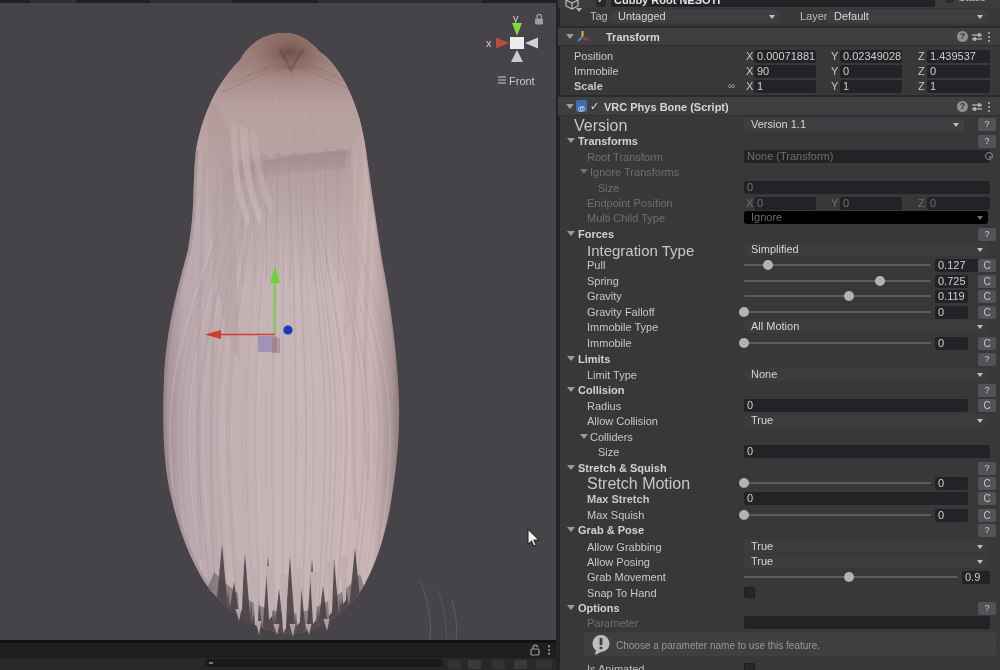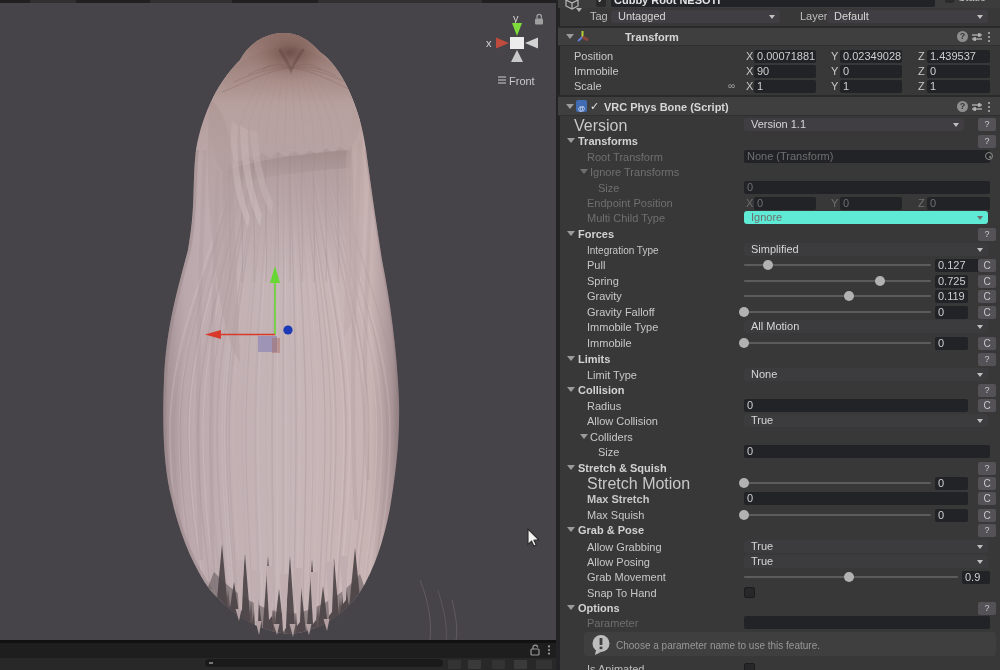--- a/index.html
+++ b/index.html
@@ -274,21 +274,21 @@
 <div class="lb" style="left:800px;top:10px;color:#bdbdbd;font-weight:normal;font-size:11px">Layer</div>
 <div class="dd" style="left:827px;top:10px;width:161px;height:13px;line-height:13px;background:#403e42;color:#d6d6d6">Default<div style="position:absolute;right:5px;top:5px;width:0;height:0;border-left:3px solid transparent;border-right:3px solid transparent;border-top:4px solid #c0c0c0"></div></div>
 <div style="position:absolute;left:558px;top:26px;width:442px;height:2px;background:#2a2a2a"></div>
 <div class="hdr" style="top:28px;height:18px"></div>
 <div style="position:absolute;left:566px;top:34px;width:0;height:0;border-left:4px solid transparent;border-right:4px solid transparent;border-top:5px solid #9b9b9b"></div>
 <svg style="position:absolute;left:575px;top:30px" width="15" height="14" viewBox="0 0 15 14">
 <line x1="7.5" y1="7" x2="7.5" y2="1" stroke="#b8d138" stroke-width="2"></line>
 <line x1="7.5" y1="7" x2="3" y2="11" stroke="#5f7fd9" stroke-width="2"></line>
 <line x1="7.5" y1="7" x2="13" y2="10" stroke="#8d4438" stroke-width="3"></line>
   </svg>
-<div class="lb" style="left:625px;top:31px;color:#d6d6d6;font-weight:bold;font-size:11px">Transform</div>
+<div class="lb" style="left:606px;top:31px;color:#d6d6d6;font-weight:bold;font-size:11px">Transform</div>
 <div style="position:absolute;left:957px;top:31px;width:11px;height:11px;border-radius:50%;background:#8e8e8e;color:#383838;font-size:9px;font-weight:bold;text-align:center;line-height:11px">?</div>
 <svg style="position:absolute;left:971px;top:31px" width="12" height="12">
 <line x1="1" y1="4" x2="11" y2="4" stroke="#b4b4b4" stroke-width="1.3"></line>
 <line x1="1" y1="8" x2="11" y2="8" stroke="#b4b4b4" stroke-width="1.3"></line>
 <rect x="7" y="2.2" width="2.6" height="3.6" fill="#b4b4b4"></rect>
 <rect x="2.4" y="6.2" width="2.6" height="3.6" fill="#b4b4b4"></rect>
   </svg>
 <div style="position:absolute;left:988px;top:32px;width:2.4px;height:2.4px;border-radius:50%;background:#b4b4b4"></div>
 <div style="position:absolute;left:988px;top:36px;width:2.4px;height:2.4px;border-radius:50%;background:#b4b4b4"></div>
 <div style="position:absolute;left:988px;top:40px;width:2.4px;height:2.4px;border-radius:50%;background:#b4b4b4"></div>
@@ -305,21 +305,21 @@
 <div class="fld" style="left:840px;top:65px;width:62px;height:13px;line-height:13px;color:#cfcfcf">0</div>
 <div class="lb" style="left:918px;top:65px;color:#c8c8c8;font-weight:normal;font-size:11px">Z</div>
 <div class="fld" style="left:927px;top:65px;width:63px;height:13px;line-height:13px;color:#cfcfcf">0</div>
 <div class="lb" style="left:574px;top:65px;color:#c8c8c8;font-weight:normal;font-size:11px">Immobile</div>
 <div class="lb" style="left:746px;top:80px;color:#c8c8c8;font-weight:normal;font-size:11px">X</div>
 <div class="fld" style="left:754px;top:80px;width:62px;height:13px;line-height:13px;color:#cfcfcf">1</div>
 <div class="lb" style="left:831px;top:80px;color:#c8c8c8;font-weight:normal;font-size:11px">Y</div>
 <div class="fld" style="left:840px;top:80px;width:62px;height:13px;line-height:13px;color:#cfcfcf">1</div>
 <div class="lb" style="left:918px;top:80px;color:#c8c8c8;font-weight:normal;font-size:11px">Z</div>
 <div class="fld" style="left:927px;top:80px;width:63px;height:13px;line-height:13px;color:#cfcfcf">1</div>
-<div class="lb" style="left:574px;top:80px;color:#c8c8c8;font-weight:normal;font-size:11px">Scale</div>
+<div class="lb" style="left:574px;top:80px;color:#c8c8c8;font-weight:bold;font-size:11px">Scale</div>
 <div class="lb" style="left:728px;top:79px;color:#a5a5a5;font-size:10px">∞</div>
 <div style="position:absolute;left:558px;top:95px;width:442px;height:2px;background:#2a2a2a"></div>
 <div class="hdr" style="top:97px;height:19px"></div>
 <div style="position:absolute;left:566px;top:104px;width:0;height:0;border-left:4px solid transparent;border-right:4px solid transparent;border-top:5px solid #9b9b9b"></div>
 <div style="position:absolute;left:576px;top:100px;width:11px;height:12px;background:#3f6cb2;border-radius:2px"></div>
 <div class="lb" style="left:578px;top:102px;color:#e8e8f8;font-size:7px">@</div>
 <div class="lb" style="left:590px;top:100px;color:#e0e0e0;font-size:11px">✓</div>
 <div class="lb" style="left:604px;top:101px;color:#d6d6d6;font-weight:bold;font-size:11px">VRC Phys Bone (Script)</div>
 <div style="position:absolute;left:957px;top:101px;width:11px;height:11px;border-radius:50%;background:#8e8e8e;color:#383838;font-size:9px;font-weight:bold;text-align:center;line-height:11px">?</div>
 <svg style="position:absolute;left:971px;top:101px" width="12" height="12">
@@ -346,25 +346,25 @@
 <div class="lb" style="left:598px;top:182px;color:#6f6f6f;font-weight:normal;font-size:11px">Size</div>
 <div class="fld" style="left:744px;top:181px;width:246px;height:13px;line-height:13px;color:#6f6f6f">0</div>
 <div class="lb" style="left:587px;top:197px;color:#6f6f6f;font-weight:normal;font-size:11px">Endpoint Position</div>
 <div class="lb" style="left:746px;top:197px;color:#6f6f6f;font-weight:normal;font-size:11px">X</div>
 <div class="fld" style="left:754px;top:197px;width:62px;height:13px;line-height:13px;color:#6f6f6f">0</div>
 <div class="lb" style="left:831px;top:197px;color:#6f6f6f;font-weight:normal;font-size:11px">Y</div>
 <div class="fld" style="left:840px;top:197px;width:62px;height:13px;line-height:13px;color:#6f6f6f">0</div>
 <div class="lb" style="left:918px;top:197px;color:#6f6f6f;font-weight:normal;font-size:11px">Z</div>
 <div class="fld" style="left:927px;top:197px;width:63px;height:13px;line-height:13px;color:#6f6f6f">0</div>
 <div class="lb" style="left:587px;top:212px;color:#6f6f6f;font-weight:normal;font-size:11px">Multi Child Type</div>
-<div class="dd" style="left:744px;top:211px;width:244px;height:13px;line-height:13px;background:#5eead4;color:#6f6f6f">Ignore<div style="position:absolute;right:5px;top:5px;width:0;height:0;border-left:3px solid transparent;border-right:3px solid transparent;border-top:4px solid #6f6f6f"></div></div>
+<div class="dd" style="left:744px;top:211px;width:244px;height:13px;line-height:13px;background:#000000;color:#6f6f6f">Ignore<div style="position:absolute;right:5px;top:5px;width:0;height:0;border-left:3px solid transparent;border-right:3px solid transparent;border-top:4px solid #6f6f6f"></div></div>
 <div style="position:absolute;left:567px;top:231px;width:0;height:0;border-left:4px solid transparent;border-right:4px solid transparent;border-top:5px solid #9b9b9b"></div>
 <div class="lb" style="left:578px;top:228px;color:#d2d2d2;font-weight:bold;font-size:11px">Forces</div>
 <div class="btn" style="left:978px;top:228px;font-size:9px">?</div>
-<div class="lb" style="left:587px;top:244px;color:#c8c8c8;font-weight:normal;font-size:10px">Integration Type</div>
+<div class="lb" style="left:587px;top:244px;color:#c8c8c8;font-weight:normal;font-size:15px">Integration Type</div>
 <div class="dd" style="left:744px;top:243px;width:244px;height:13px;line-height:13px;background:#3c3b3e;color:#d6d6d6">Simplified<div style="position:absolute;right:5px;top:5px;width:0;height:0;border-left:3px solid transparent;border-right:3px solid transparent;border-top:4px solid #c0c0c0"></div></div>
 <div class="lb" style="left:587px;top:259px;color:#c8c8c8;font-weight:normal;font-size:11px">Pull</div>
 <div class="track" style="left:744px;top:264px;width:187px"></div>
 <div class="knob" style="left:763px;top:260px"></div>
 <div class="fld" style="left:935px;top:259px;width:55px;height:13px;line-height:13px;color:#cfcfcf">0.127</div>
 <div class="btn" style="left:978px;top:259px">C</div>
 <div class="lb" style="left:587px;top:275px;color:#c8c8c8;font-weight:normal;font-size:11px">Spring</div>
 <div class="track" style="left:744px;top:280px;width:187px"></div>
 <div class="knob" style="left:875px;top:276px"></div>
 <div class="fld" style="left:935px;top:275px;width:33px;height:13px;line-height:13px;color:#cfcfcf">0.725</div>

